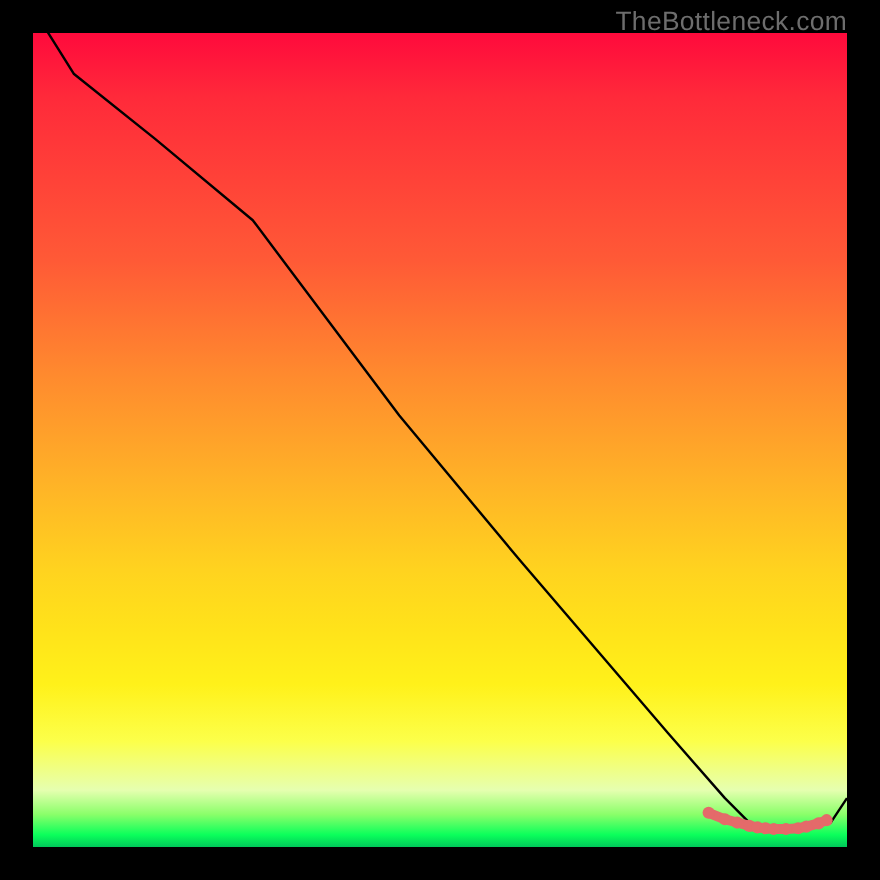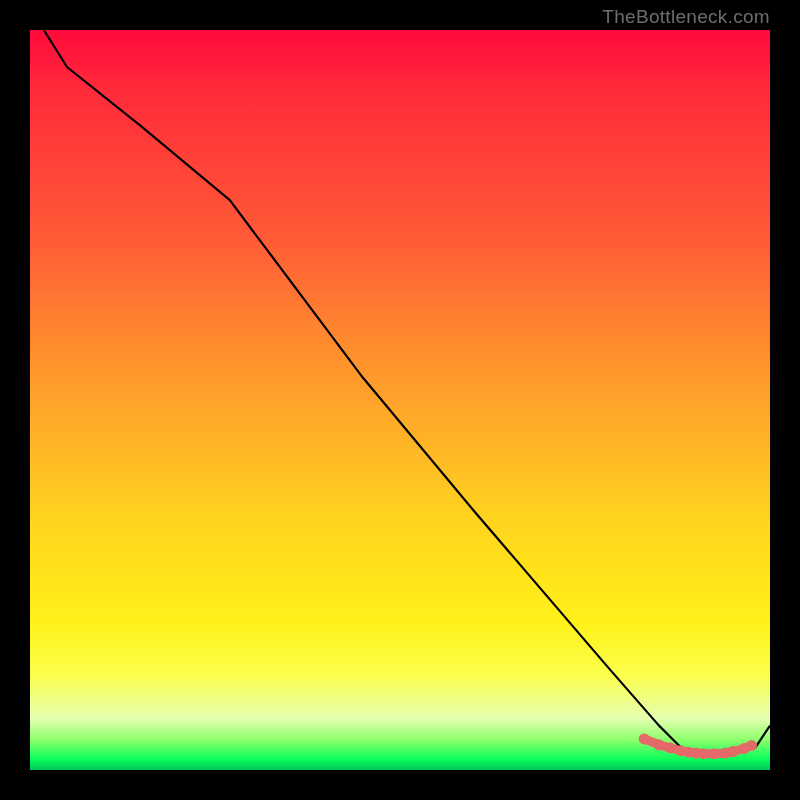--- a/index.html
+++ b/index.html
@@ -39,21 +39,21 @@
       #8aff6a 96%,
       #0bff5b 98.5%,
       #00c85a 100%
     );
   }
   .watermark {
     position: absolute;
     top: 6px;
     right: 30px;
     color: #6d6d6d;
-    font-size: 19px;
+    font-size: 24px;
     font-weight: 500;
     letter-spacing: 0.3px;
     user-select: none;
   }
   svg.curve {
     position: absolute;
     left: 0;
     top: 0;
     width: 740px;
     height: 740px;

